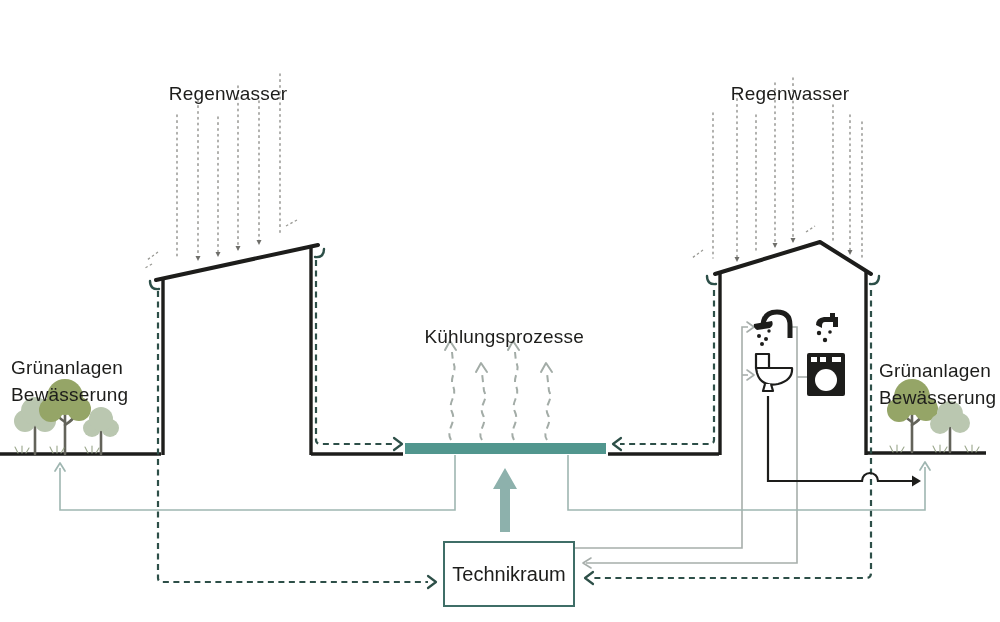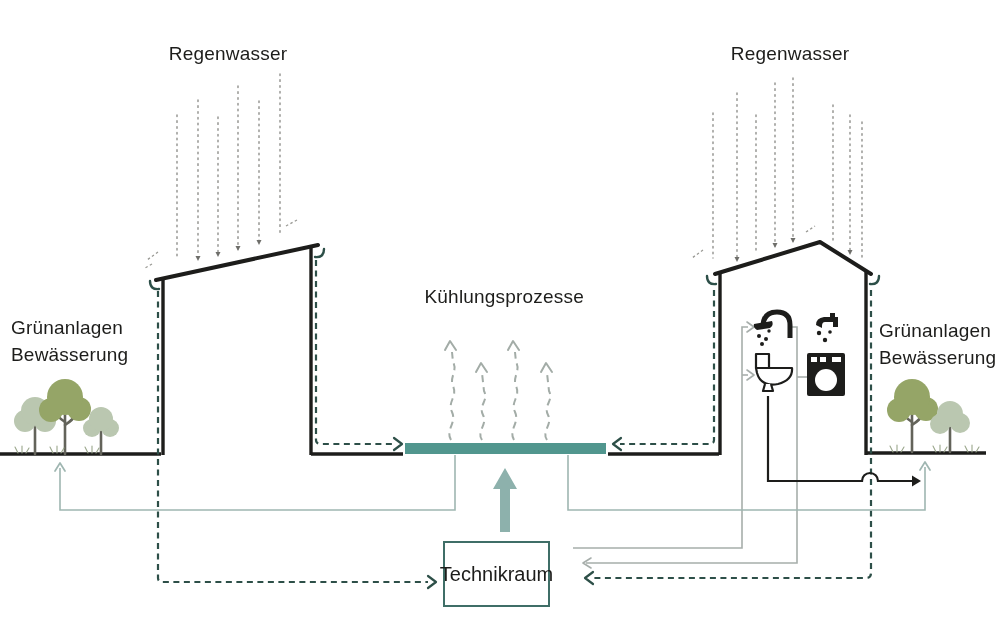--- a/index.html
+++ b/index.html
@@ -17,24 +17,24 @@
     --box-border:#3f6e67;
     --paper:#ffffff;
   }
   html,body{margin:0;padding:0;background:#fff;}
   .canvas{
     position:relative;width:1000px;height:622px;background:var(--paper);
     font-family:"Liberation Sans","DejaVu Sans",sans-serif;color:var(--ink);
     overflow:hidden;
   }
   .canvas svg{position:absolute;left:0;top:0;}
-  .label{position:absolute;font-size:19px;font-weight:500;letter-spacing:.2px;color:var(--ink);line-height:27px;}
+  .label{position:absolute;font-size:19px;font-weight:500;letter-spacing:.2px;color:var(--ink);line-height:27px;margin-top:40px;}
   .label.center{text-align:center;}
   .tech-box{
-    position:absolute;left:443px;top:541px;width:107px;height:66px;
+    position:absolute;left:443px;top:541px;width:132px;height:66px;
     background:#fff;border:2px solid var(--box-border);box-sizing:border-box;
     display:flex;align-items:center;justify-content:center;
     font-size:20px;font-weight:500;color:var(--ink);
   }
   .rain{stroke:var(--rain-gray);stroke-width:1.4;stroke-dasharray:1.6 4.2;stroke-linecap:round;fill:none;}
   .raindot{fill:#6e6e6a;}
   .splash{stroke:#9a9a95;stroke-width:1.3;stroke-dasharray:2.5 2.5;fill:none;}
   .pipe-dash{stroke:var(--teal-dash);stroke-width:2.2;stroke-dasharray:6 4.5;fill:none;}
   .pipe-chev{stroke:var(--teal-dash);stroke-width:2.2;fill:none;stroke-linecap:round;stroke-linejoin:round;}
   .gutter{stroke:var(--teal-dash);stroke-width:2.4;fill:none;stroke-linecap:round;}

